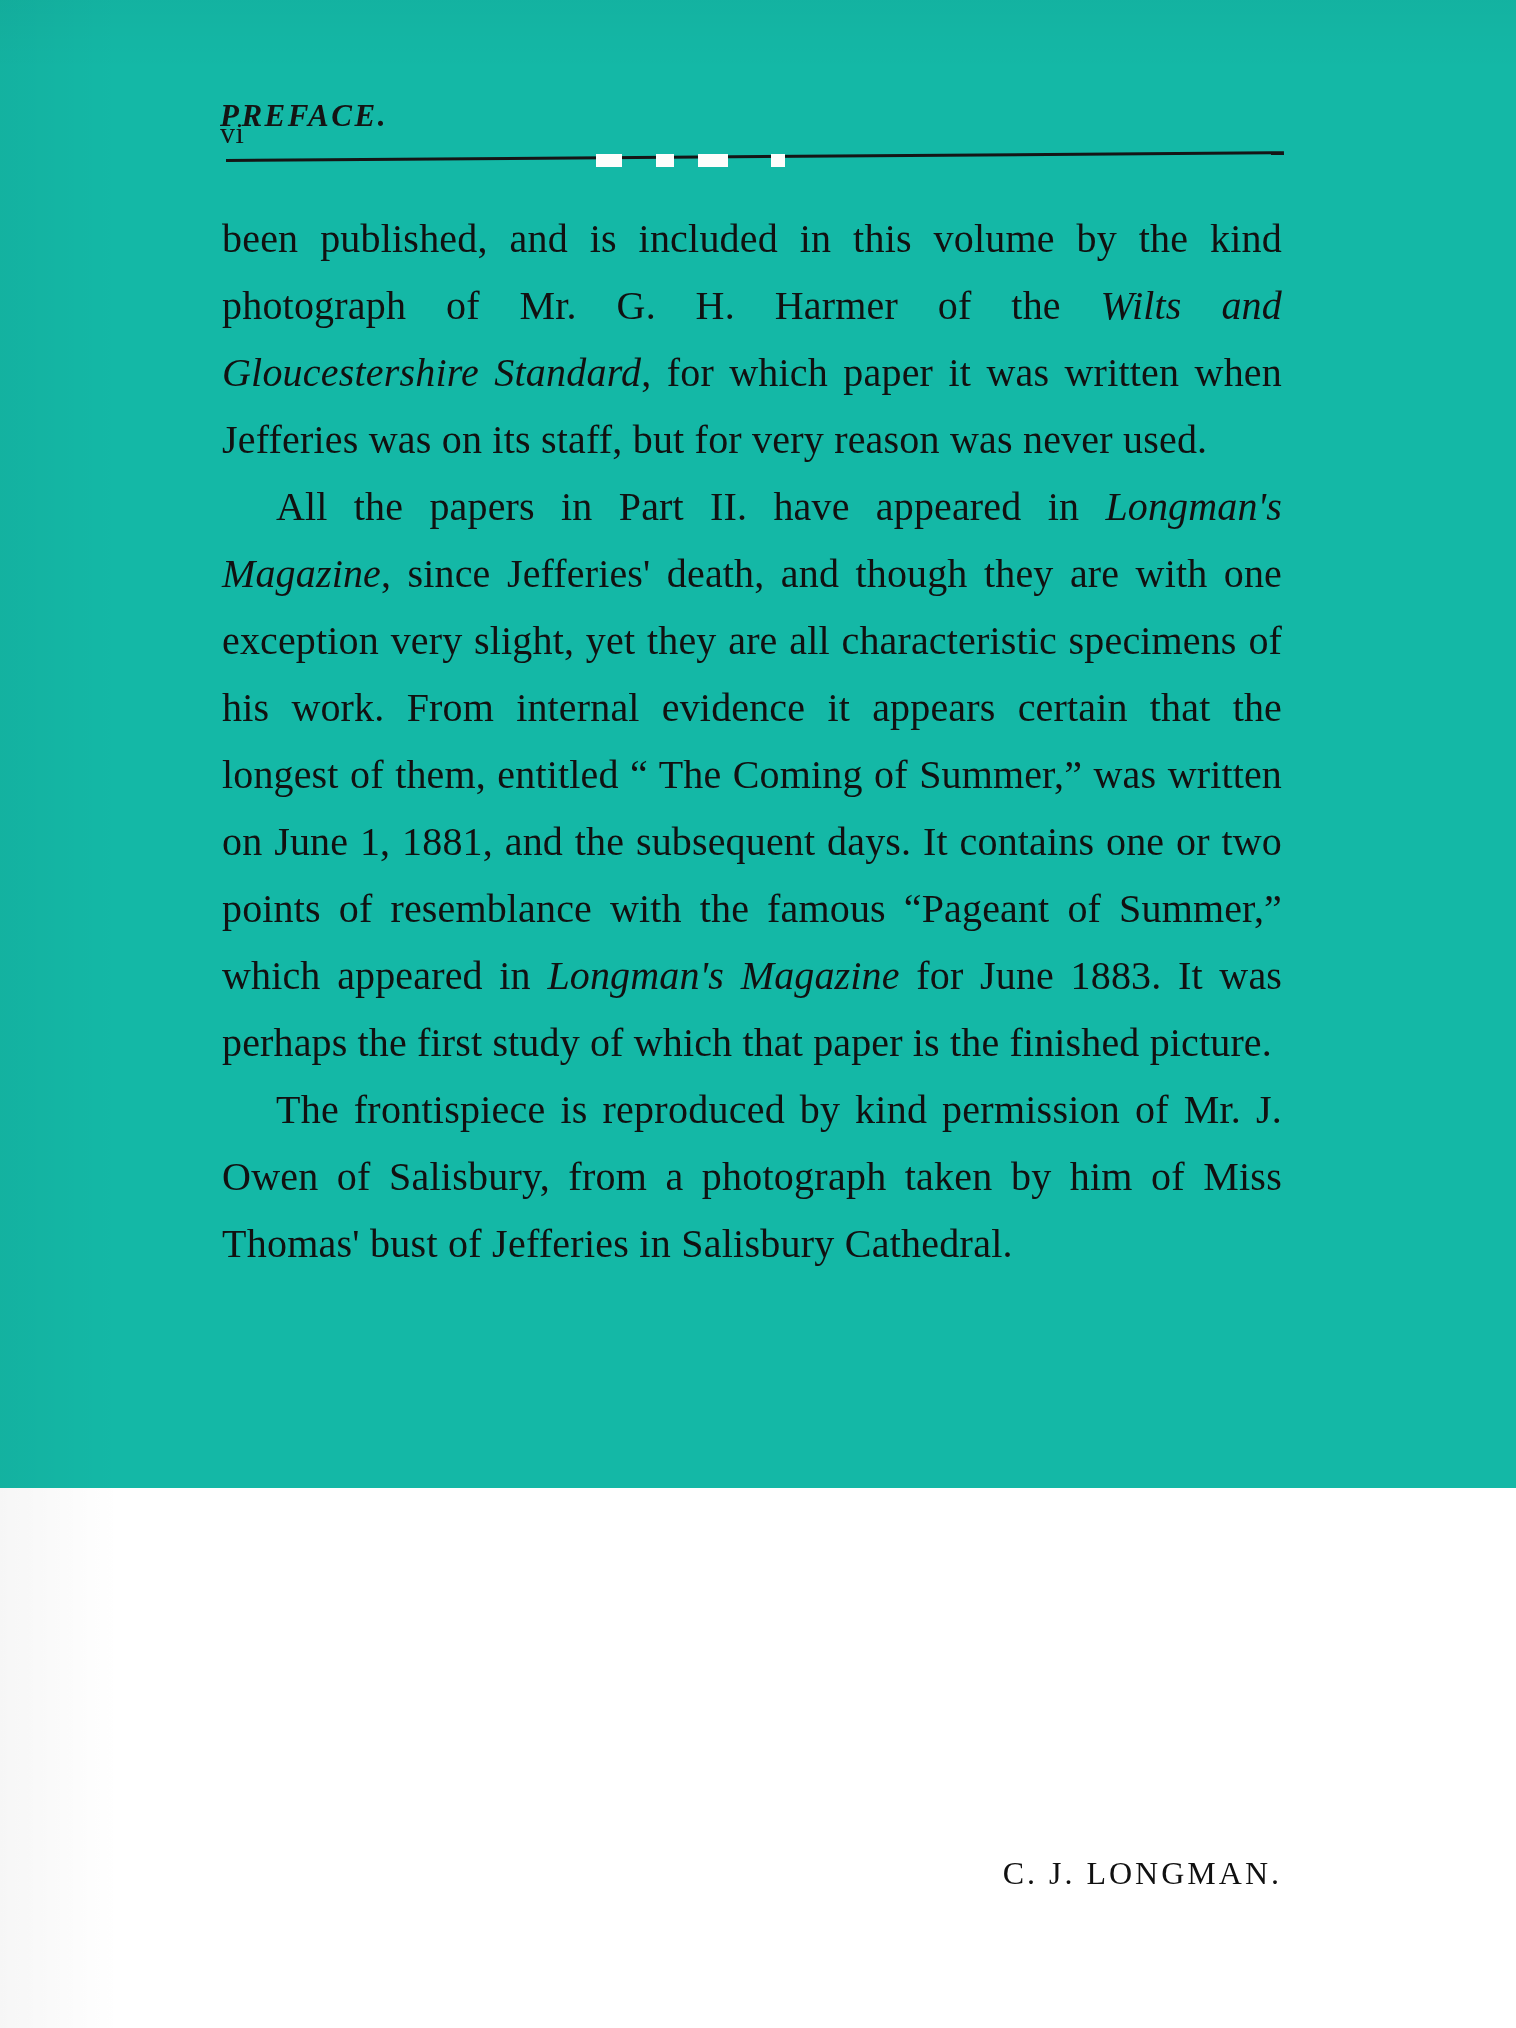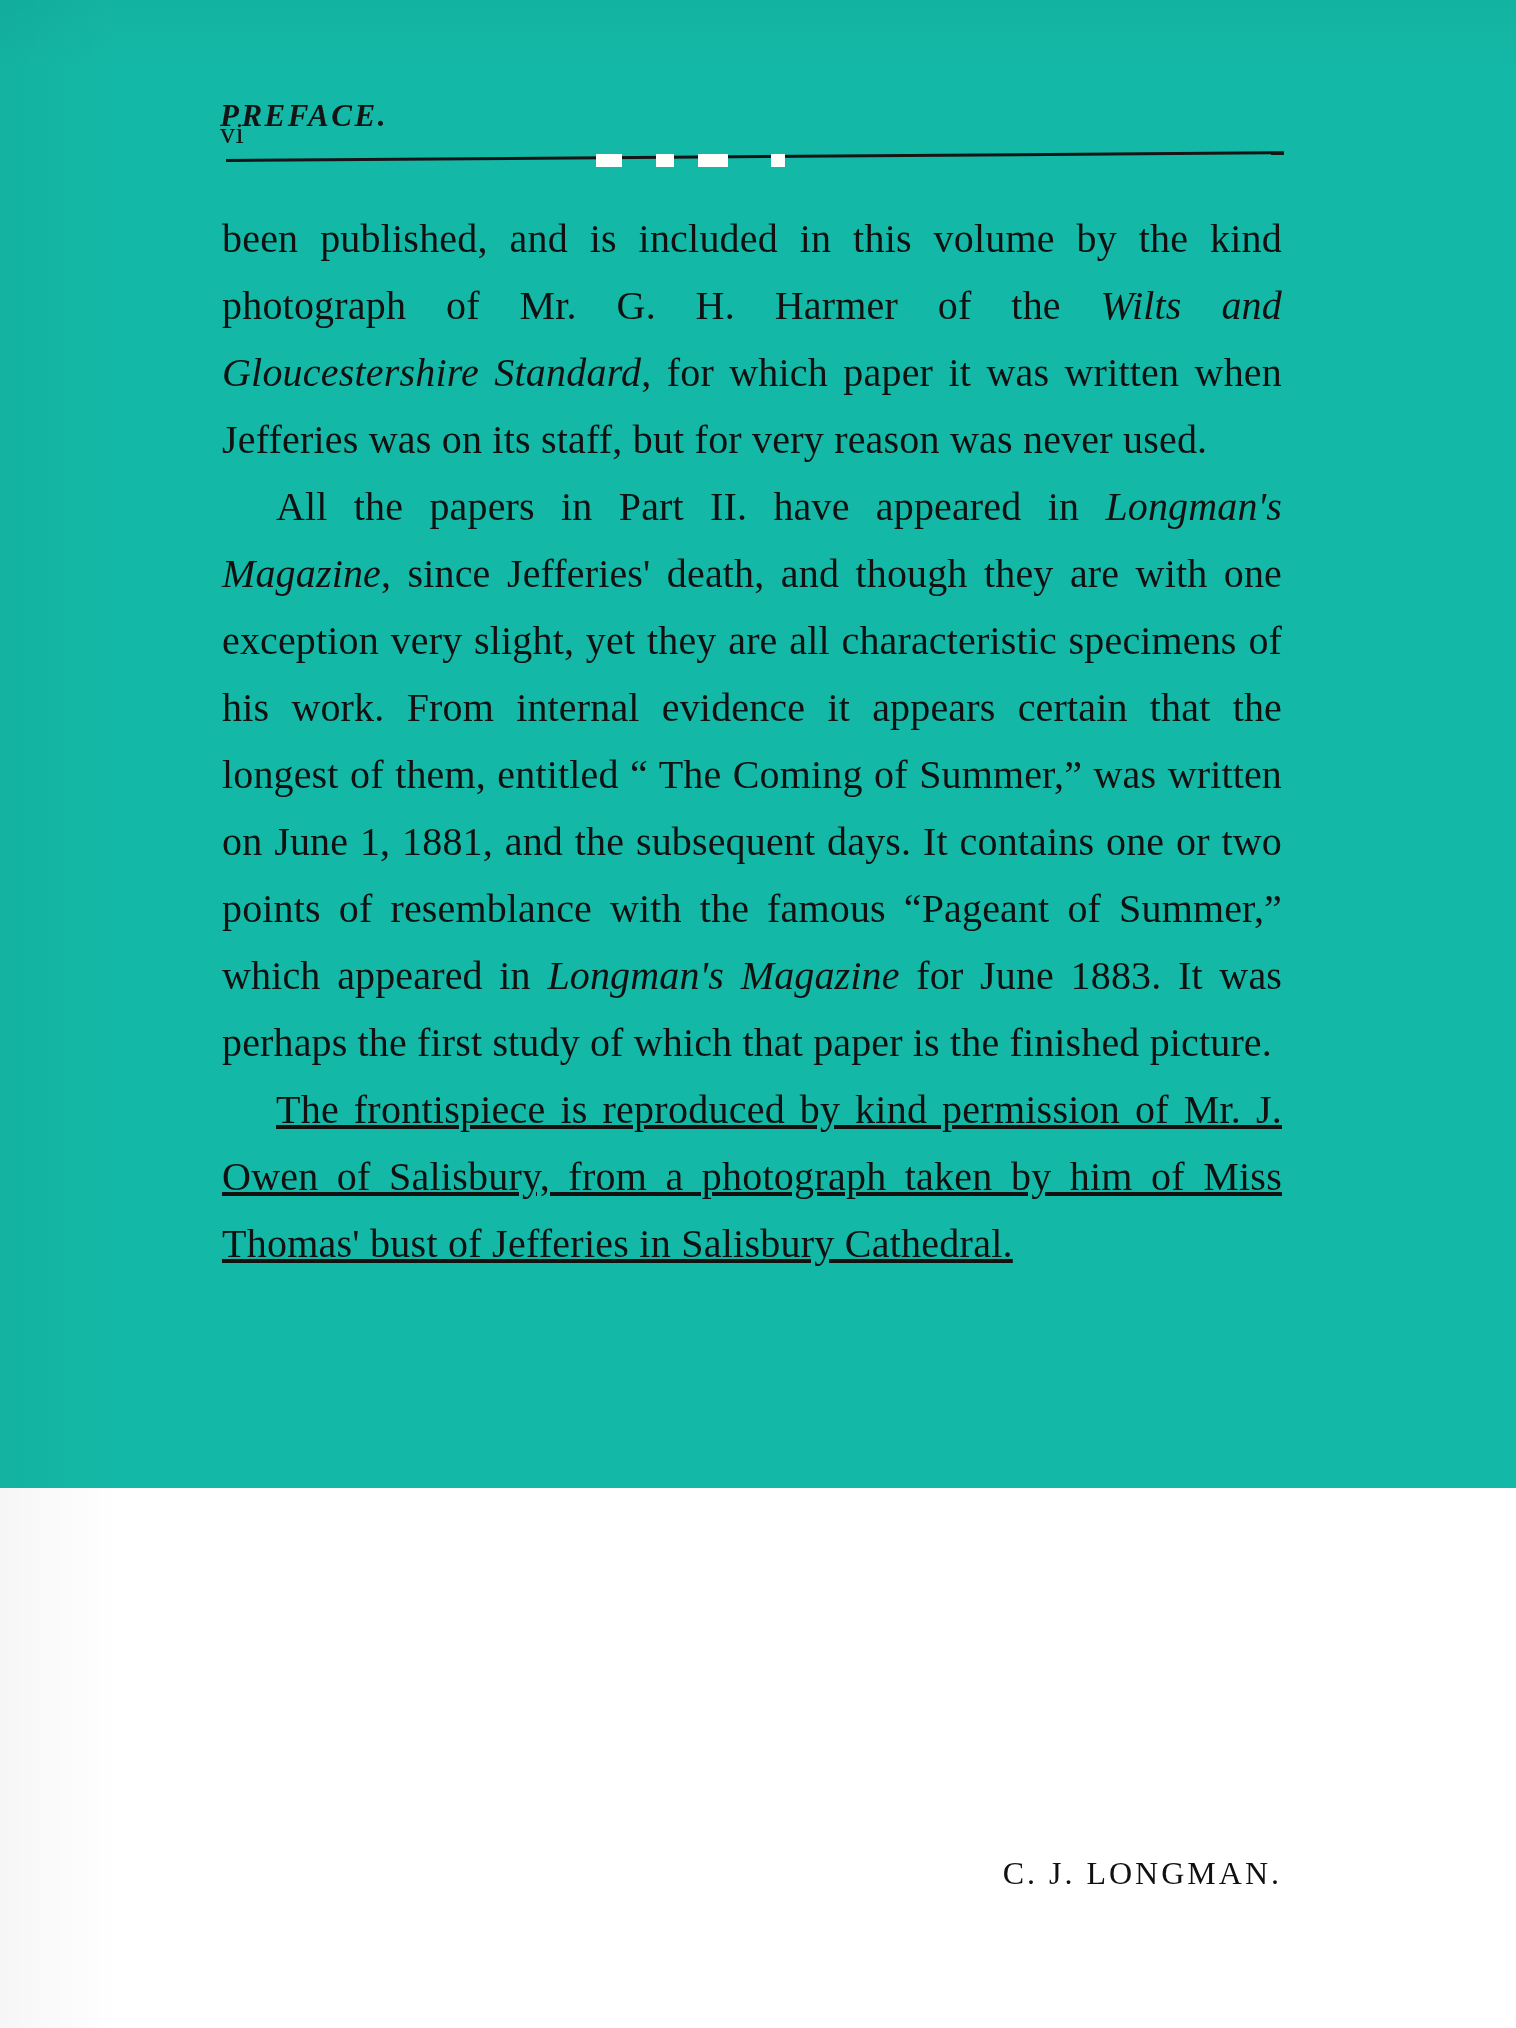--- a/index.html
+++ b/index.html
@@ -103,21 +103,21 @@
   .body-text p + p {
     margin-top: 0px;
   }
   .ital {
     font-style: italic;
   }
 
   
   .p1 { letter-spacing: 0.2px; }
   .p2 { letter-spacing: 0.15px; }
-  .p3 { letter-spacing: 0.25px; text-decoration: underline; }
+  .p3 { letter-spacing: 0.25px; }
 
   
   .signature {
     position: absolute;
     left: 222px;
     top: 1855px;
     width: 1060px;
     text-align: right;
     font-size: 32px;
     letter-spacing: 3px;

